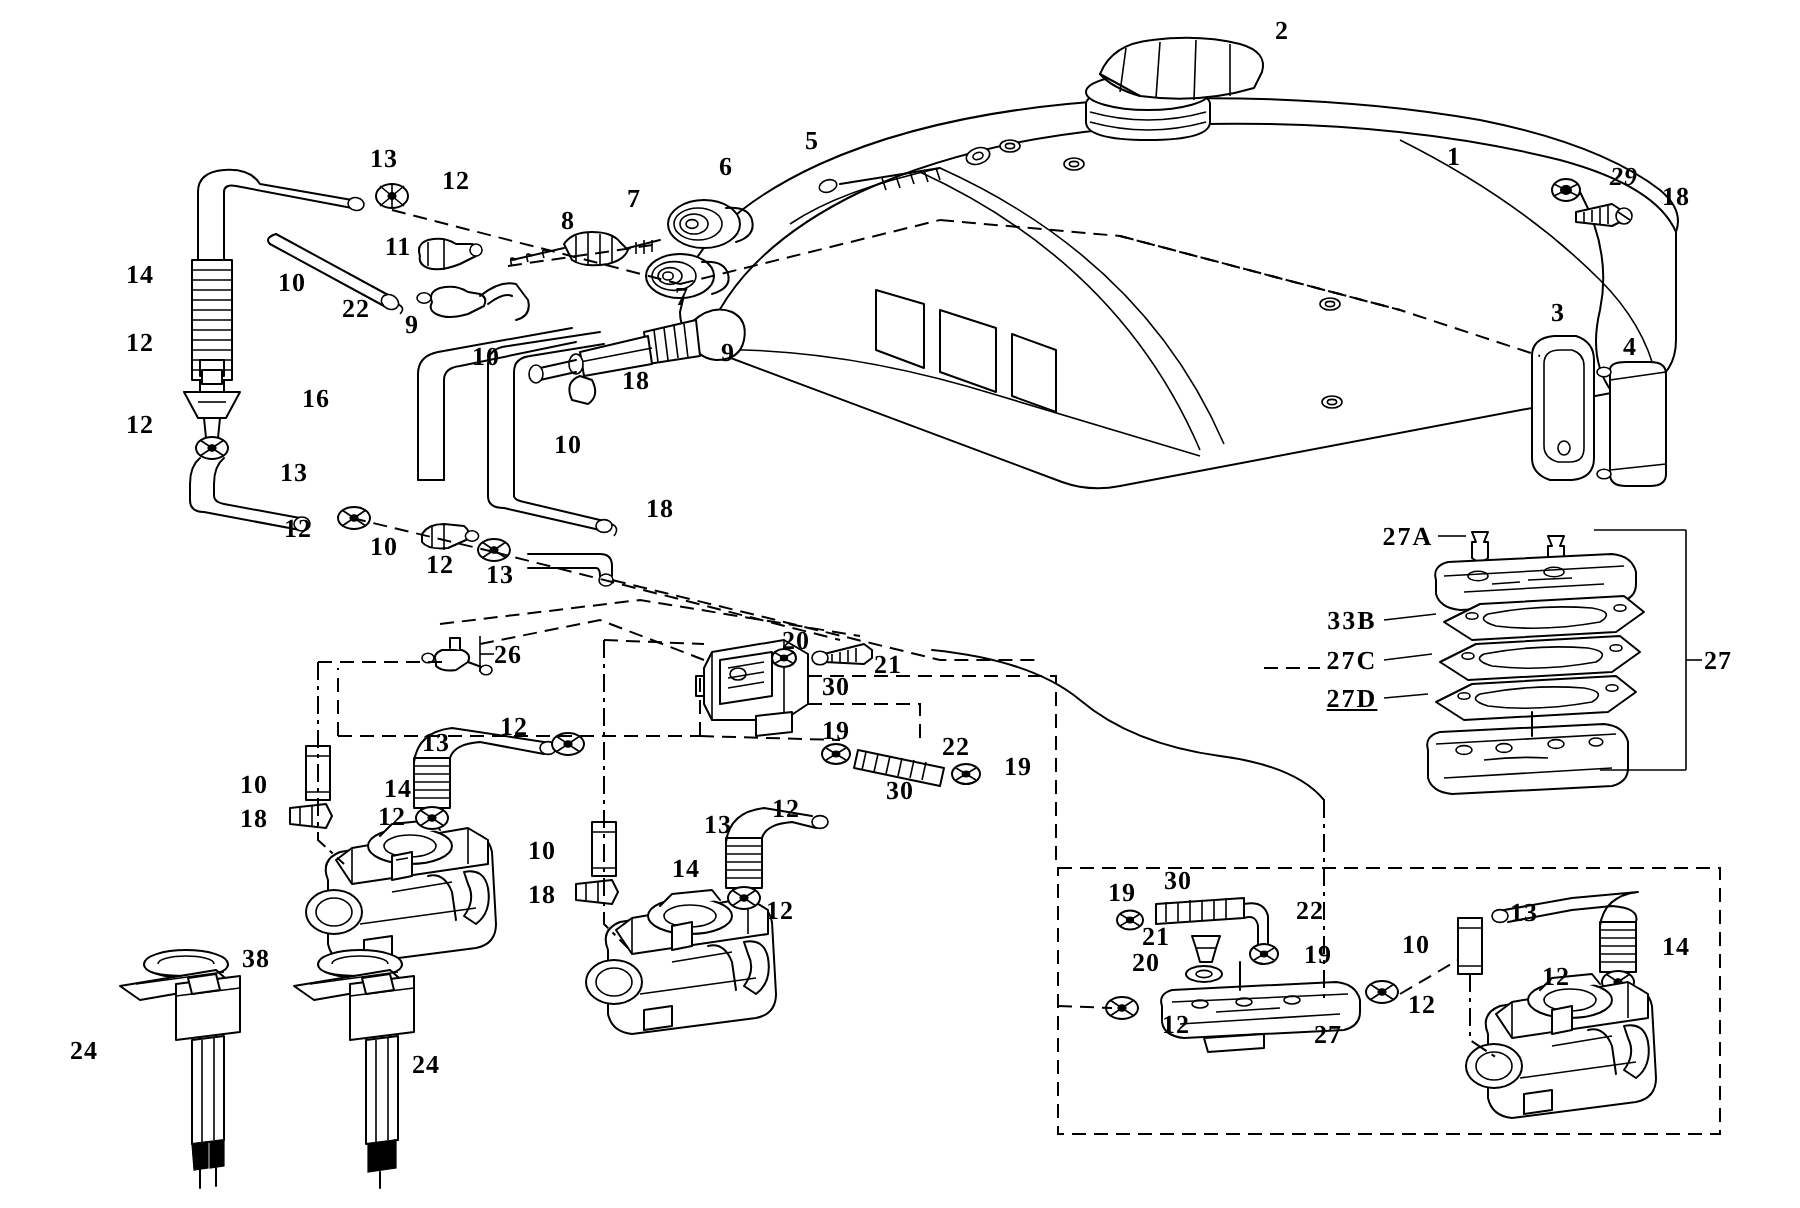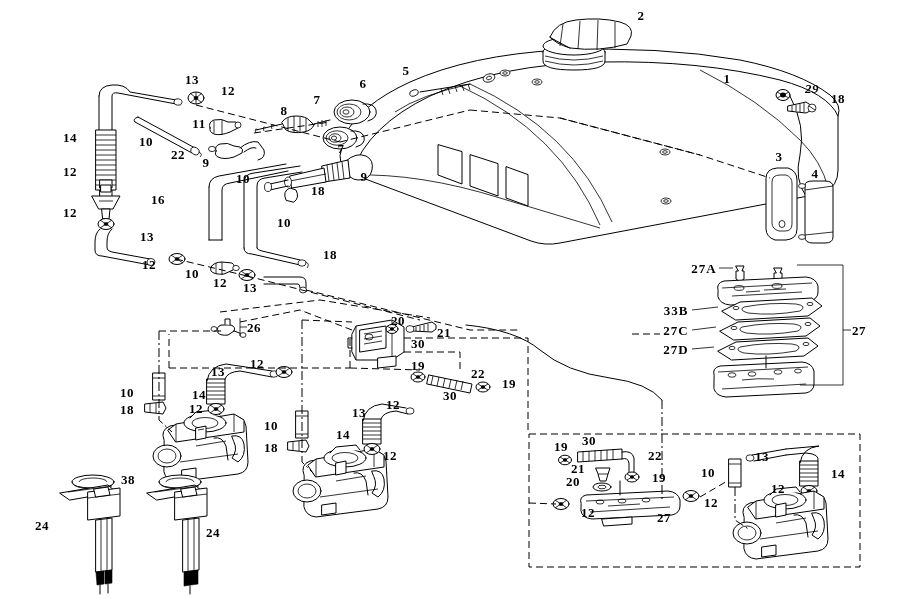--- a/index.html
+++ b/index.html
@@ -659,21 +659,21 @@
       <div class="lbl" style="left: 149px; top: 264px;">12</div>
       <div class="lbl" style="left: 192px; top: 273px;">10</div>
       <div class="lbl" style="left: 220px; top: 282px;">12</div>
       <div class="lbl" style="left: 250px; top: 287px;">13</div>
       <div class="lbl" style="left: 330px; top: 254px;">18</div>
       <div class="lbl" style="left: 779px; top: 156px;">3</div>
       <div class="lbl" style="left: 815px; top: 173px;">4</div>
       <div class="lbl wide" style="left: 704px; top: 268px; text-align: center;">27A</div>
       <div class="lbl wide" style="left: 676px; top: 310px;">33B</div>
       <div class="lbl wide" style="left: 676px; top: 330px;">27C</div>
-      <div class="lbl wide" style="left: 676px; top: 349px;">27D</div>
+      <div class="lbl wide" style="left: 676px; top: 349px; text-decoration: underline;">27D</div>
       <div class="lbl" style="left: 859px; top: 330px;">27</div>
       <div class="lbl" style="left: 254px; top: 327px;">26</div>
       <div class="lbl" style="left: 398px; top: 320px;">20</div>
       <div class="lbl" style="left: 444px; top: 332px;">21</div>
       <div class="lbl" style="left: 418px; top: 343px;">30</div>
       <div class="lbl" style="left: 257px; top: 363px;">12</div>
       <div class="lbl" style="left: 218px; top: 371px;">13</div>
       <div class="lbl" style="left: 418px; top: 365px;">19</div>
       <div class="lbl" style="left: 478px; top: 373px;">22</div>
       <div class="lbl" style="left: 509px; top: 383px;">19</div>

